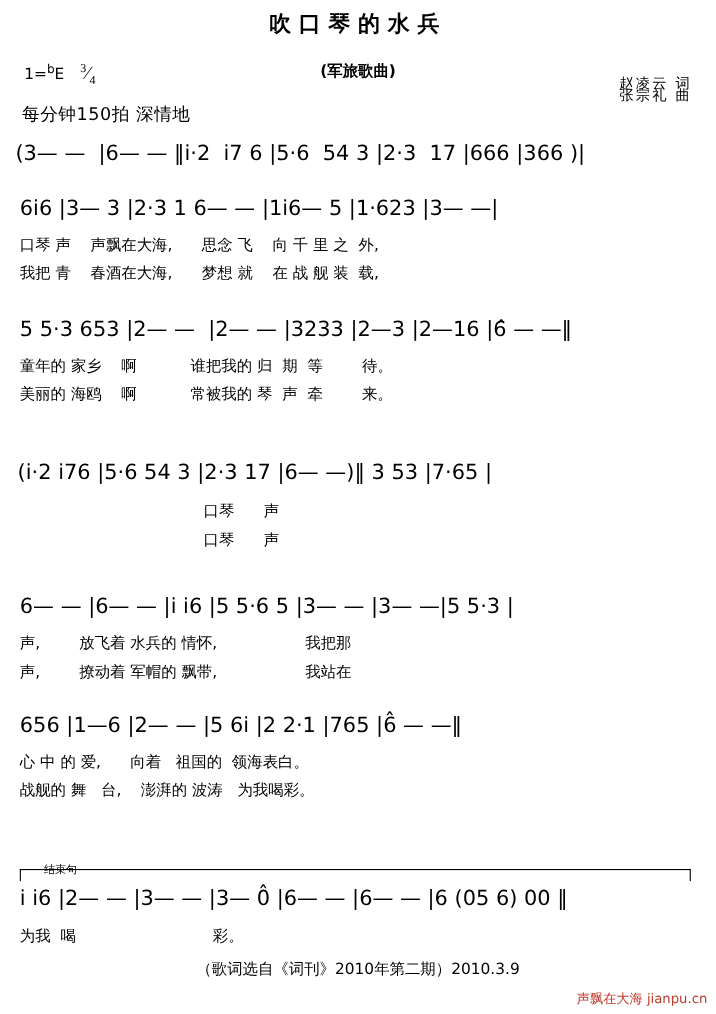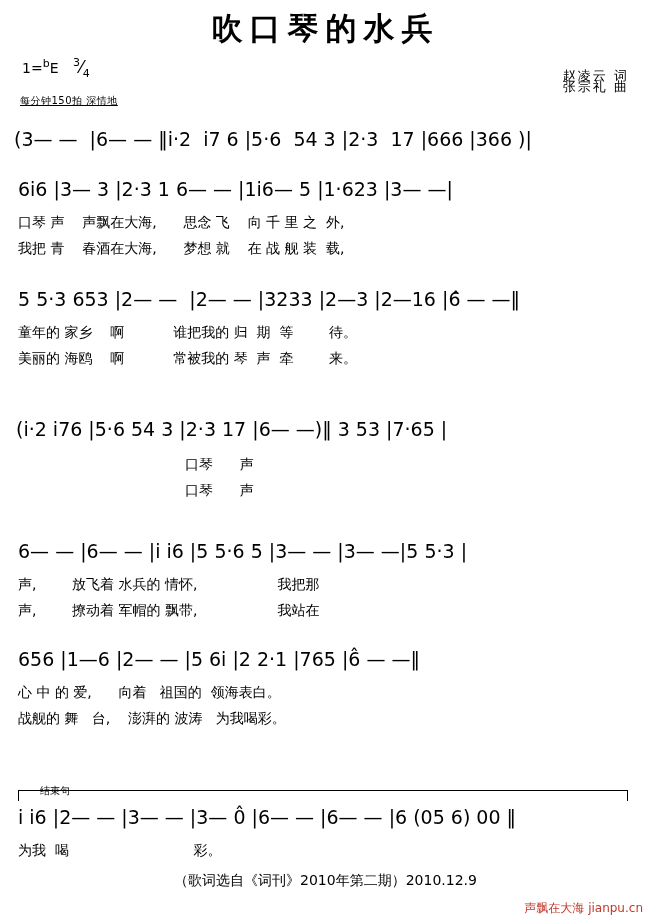--- a/index.html
+++ b/index.html
@@ -8,36 +8,36 @@
     background:#ffffff;
     font-family:"DejaVu Sans","Liberation Sans",sans-serif;
     color:#000;
     position:relative;
     overflow:hidden;
   }
   .sheet{position:relative;width:651px;height:922px;}
 
   .title{
     position:absolute;top:8px;left:0;width:651px;text-align:center;
-    font-size:31px;font-weight:bold;letter-spacing:7px;
+    font-size:20px;font-weight:bold;letter-spacing:7px;
     font-family:"DejaVu Sans","Liberation Sans",sans-serif;
   }
   .subtitle{
     position:absolute;top:56px;left:0;width:651px;text-align:center;
     font-size:14px;font-weight:bold;
   }
   .keysig{
     position:absolute;left:22px;top:56px;font-size:14px;
   }
   .keysig .flat{font-size:11px;vertical-align:super;}
-  .keysig .meter{font-size:17px;margin-left:10px;}
+  .keysig .meter{font-size:17px;margin-left:10px;font-family:Liberation Serif, serif;}
   .meter sup{font-size:11px;}
   .meter sub{font-size:11px;}
   .tempo{
-    position:absolute;left:20px;top:94px;font-size:10px;letter-spacing:0.5px;text-decoration:underline;
+    position:absolute;left:20px;top:94px;font-size:16px;letter-spacing:0.5px;
   }
   .credit{
     position:absolute;right:22px;font-size:13px;letter-spacing:2px;
   }
   .credit.c1{top:67px;}
   .credit.c2{top:78px;}
 
   .row{position:absolute;left:0;width:651px;}
   .notes{
     font-size:19px;
@@ -65,20 +65,21 @@
     position:absolute;left:18px;top:790px;width:608px;height:10px;
     border-top:1px solid #000;border-left:1px solid #000;border-right:1px solid #000;
   }
 </style>
 </head>
 <body>
 
 <div class="sheet">
 
   <div class="title">吹口琴的水兵</div>
+  <div class="subtitle">(军旅歌曲)</div>
 
   <div class="keysig">
     <span>1=</span><span class="flat">b</span><span>E</span>
     <span class="meter"><sup>3</sup>⁄<sub>4</sub></span>
   </div>
 
   <div class="tempo">每分钟150拍  深情地</div>
 
   <div class="credit c1">赵凌云  词</div>
   <div class="credit c2">张宗礼  曲</div>
@@ -118,16 +119,16 @@
   </div>
 
   <div class="longline"></div>
   <div class="endtag" style="left:40px;top:784px;">结束句</div>
 
   <div class="row" style="top:806px;left:18px;">
     <div class="notes">i i6 |2— — |3— — |3— 0̂ |6— — |6— — |6 (05 6) 00 ‖</div>
     <div class="lyric" style="margin-top:14px;">为我  喝                            彩。</div>
   </div>
 
-  <div class="footer">（歌词选自《词刊》2010年第二期）2010.12.9</div>
+  <div class="footer">（歌词选自《词刊》2010年第二期）2010.3.9</div>
   <div class="watermark">声飘在大海 jianpu.cn</div>
 
 </div>
 
 </body></html>

